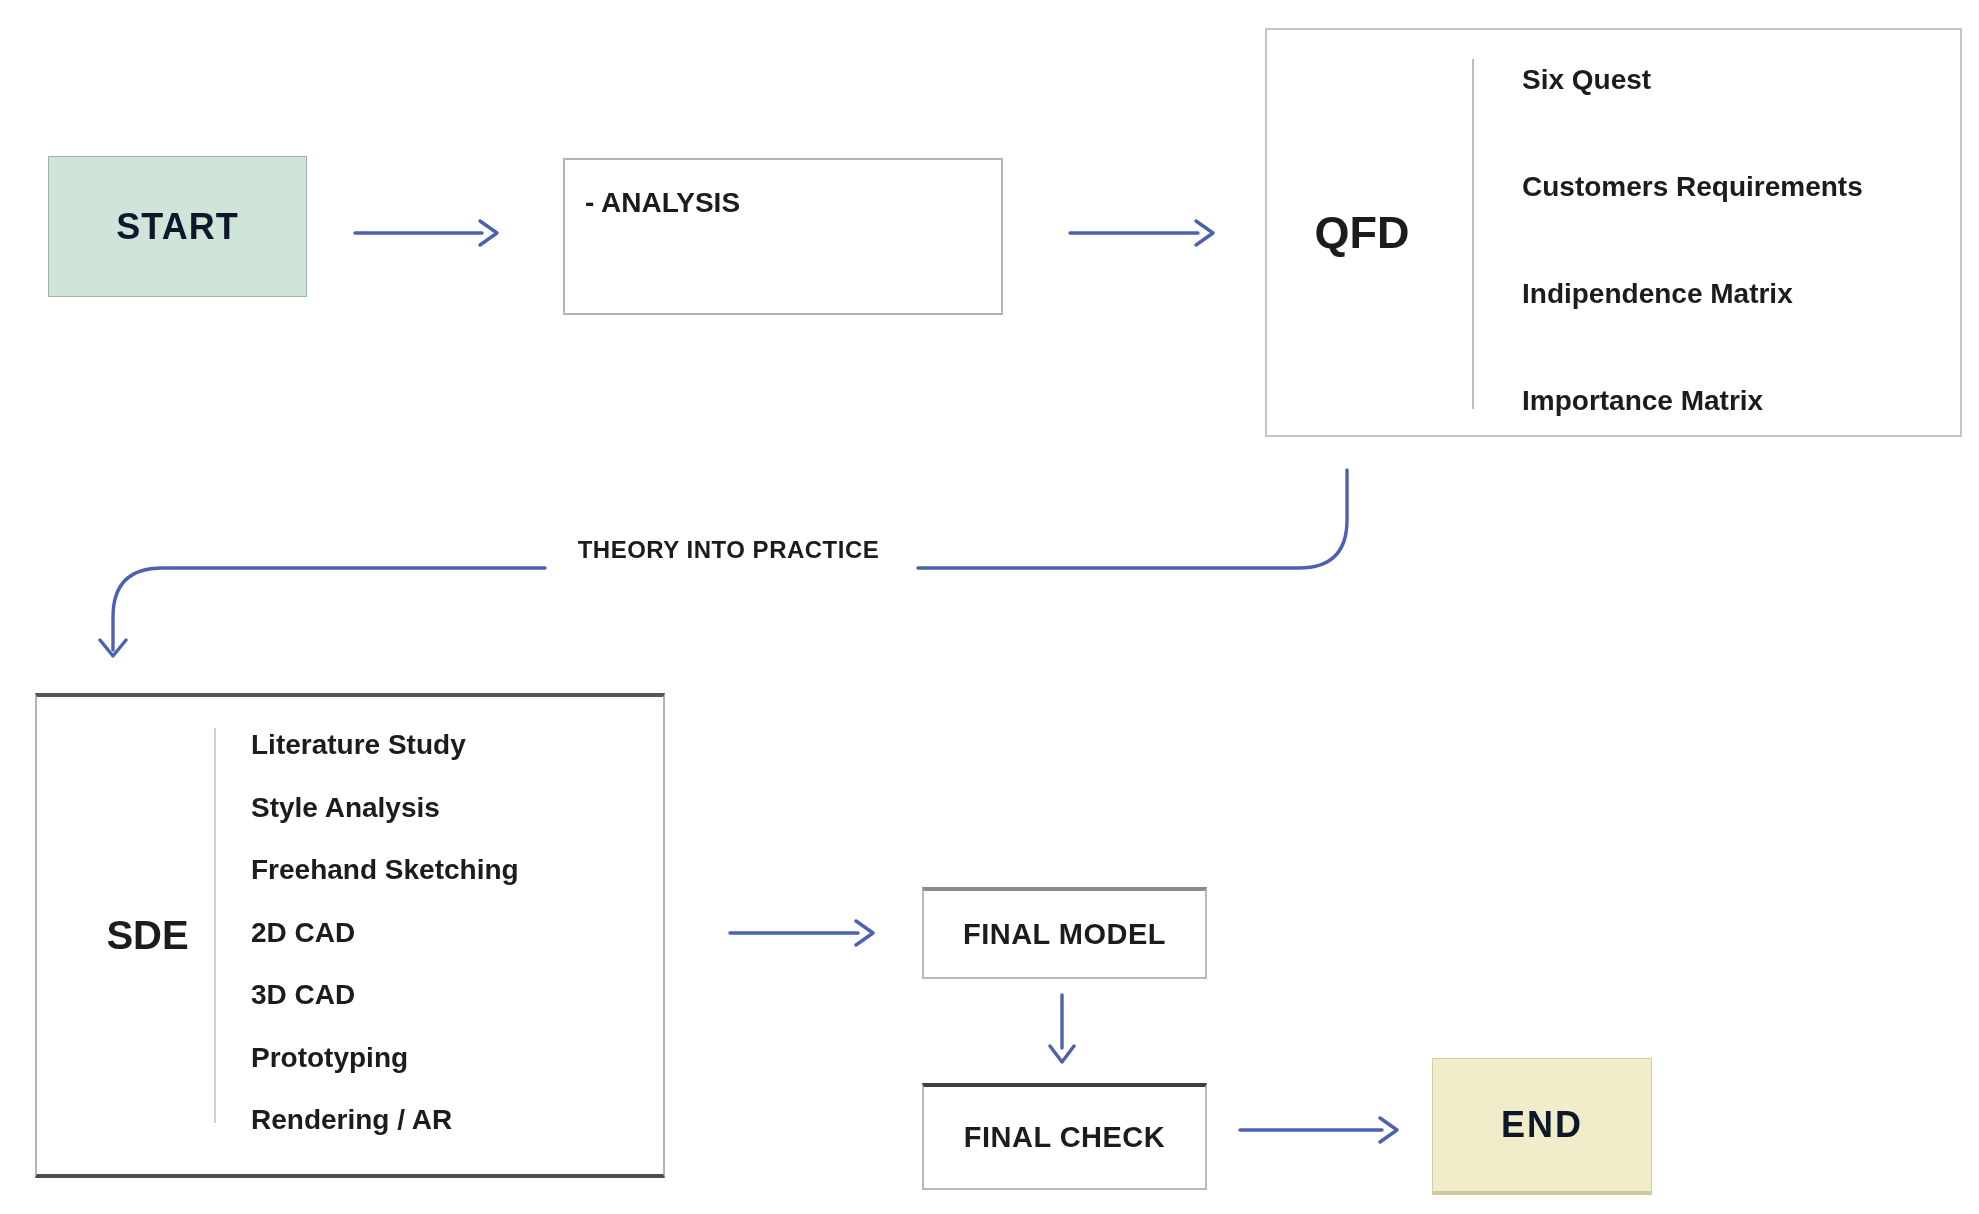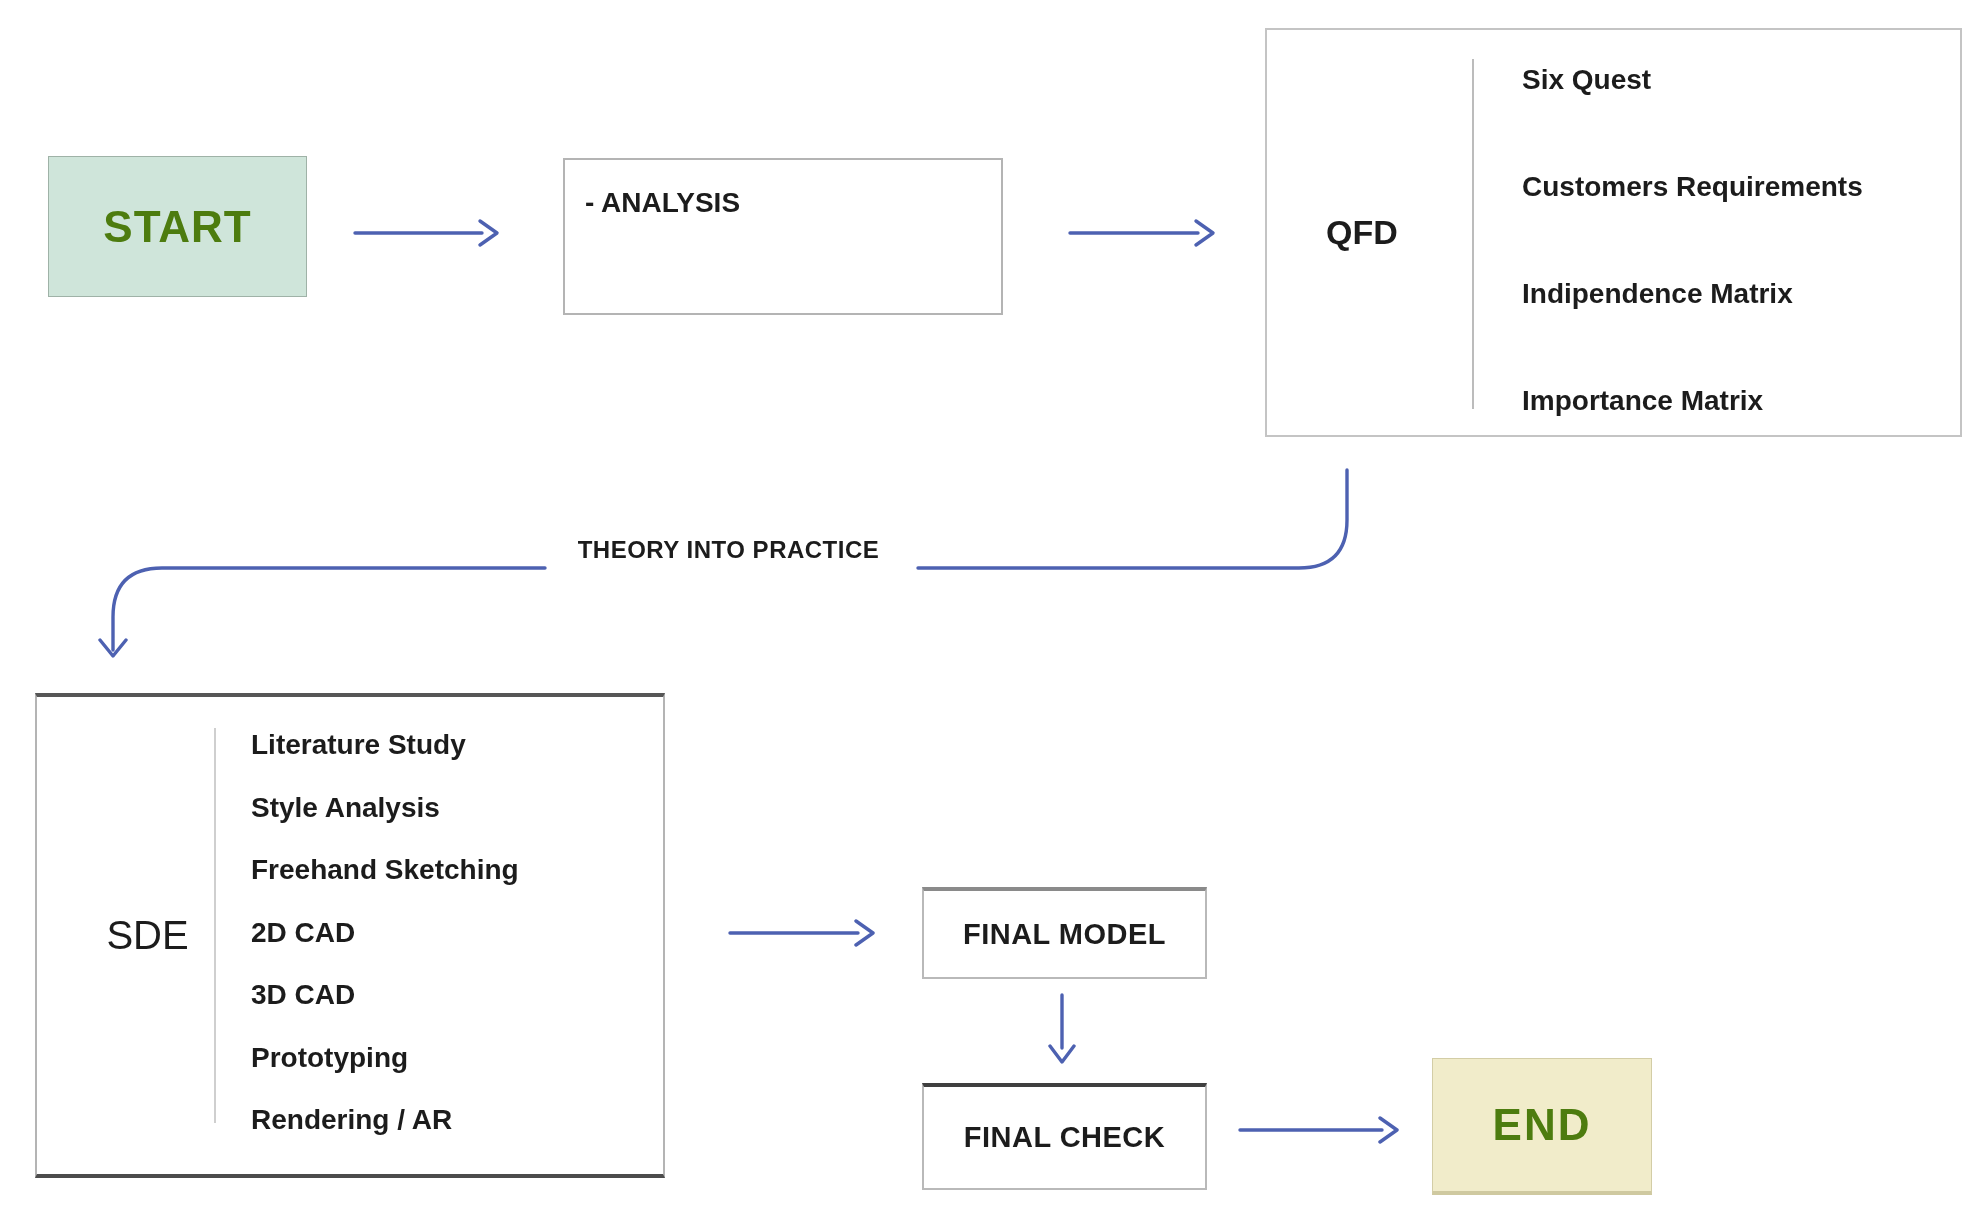--- a/index.html
+++ b/index.html
@@ -28,21 +28,21 @@
     border: 2px solid #b9b9b9;
   }
 
   
   .start {
     left: 48px; top: 156px; width: 259px; height: 141px;
     border: 1px solid #9fb2a7;
     display: flex; align-items: center; justify-content: center;
   }
   .terminal-label {
-    font-size: 44px; font-weight: 700; letter-spacing: 1px; color: #4d7c0f;
+    font-size: 36px; font-weight: 700; letter-spacing: 1px; color: #0f172a;
   }
 
   
   .problem {
     left: 563px; top: 158px; width: 440px; height: 157px;
     border: 2px solid #b4b4b4;
   }
   .problem ul {
     position: absolute; left: 20px; top: 28px; height: 112px; right: 8px;
     list-style: none;
@@ -52,21 +52,21 @@
 
   
   .qfd {
     left: 1265px; top: 28px; width: 697px; height: 409px;
     border: 2px solid #c4c4c4;
   }
   .side-label {
     position: absolute; left: 0; top: 0; height: 100%;
     display: flex; align-items: center; justify-content: center;
   }
-  .qfd .side-label { width: 190px; font-size: 34px; font-weight: 700; }
+  .qfd .side-label { width: 190px; font-size: 45px; font-weight: 700; }
   .vdivider {
     position: absolute; width: 2px; background: #bcbcbc;
   }
   .qfd .vdivider { left: 205px; top: 29px; height: 350px; }
   .node-items {
     position: absolute; list-style: none;
     display: flex; flex-direction: column; justify-content: space-between;
   }
   .qfd .node-items { left: 255px; top: 34px; height: 353px; right: 4px; gap: 36px; }
   .node-items li { font-size: 28px; font-weight: 700; line-height: 32px; white-space: nowrap; }
@@ -78,21 +78,21 @@
     font-size: 24px; font-weight: 700; letter-spacing: 0.5px; white-space: nowrap;
   }
 
   
   .sde {
     left: 35px; top: 693px; width: 630px; height: 485px;
     border: 2px solid #b4b4b4;
     border-top: 4px solid #565656;
     border-bottom: 4px solid #4c4c4c;
   }
-  .sde .side-label { width: 177px; font-size: 40px; font-weight: 400; padding-left: 44px; }
+  .sde .side-label { width: 177px; font-size: 40px; font-weight: 700; padding-left: 44px; }
   .sde .vdivider { left: 177px; top: 31px; height: 395px; background: #cfcfcf; }
   .sde .node-items { left: 214px; top: 32px; height: 407px; right: 4px; }
 
   
   .final-model, .final-check {
     left: 922px; width: 285px;
     border: 2px solid #b9b9b9;
     display: flex; align-items: center; justify-content: center;
   }
   .final-model { top: 887px; height: 92px; border-top: 4px solid #8a8a8a; }

